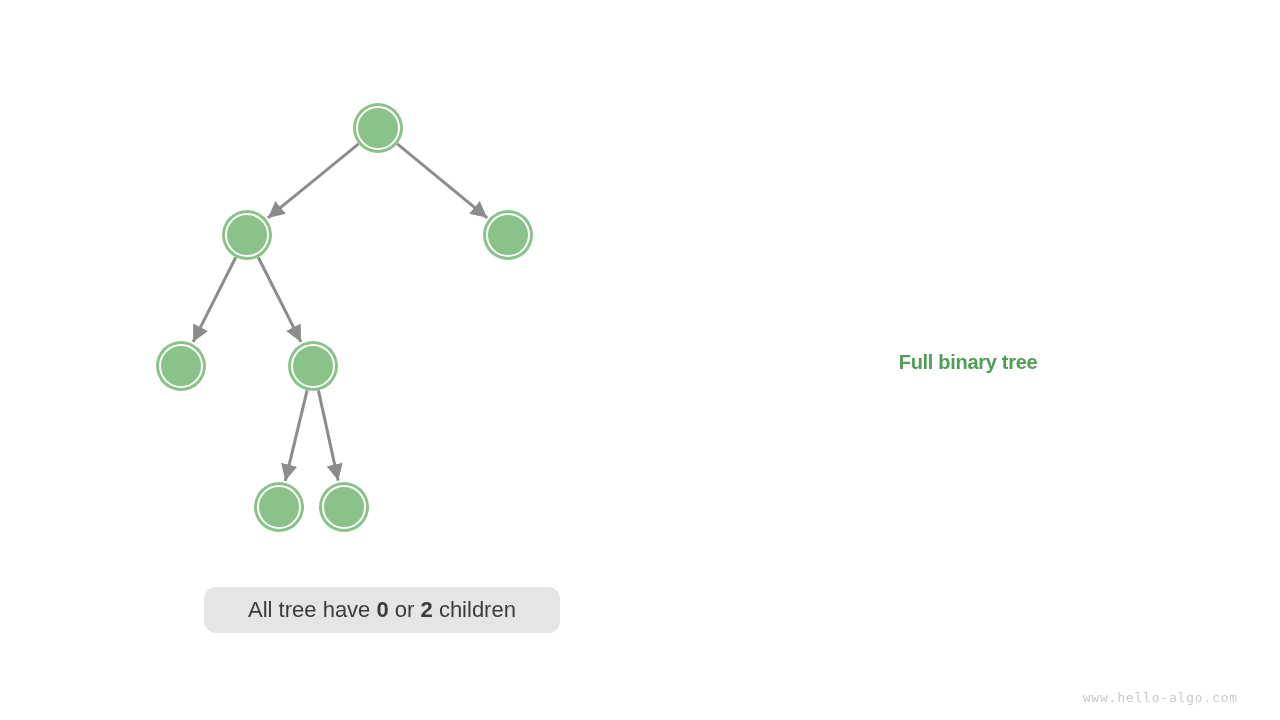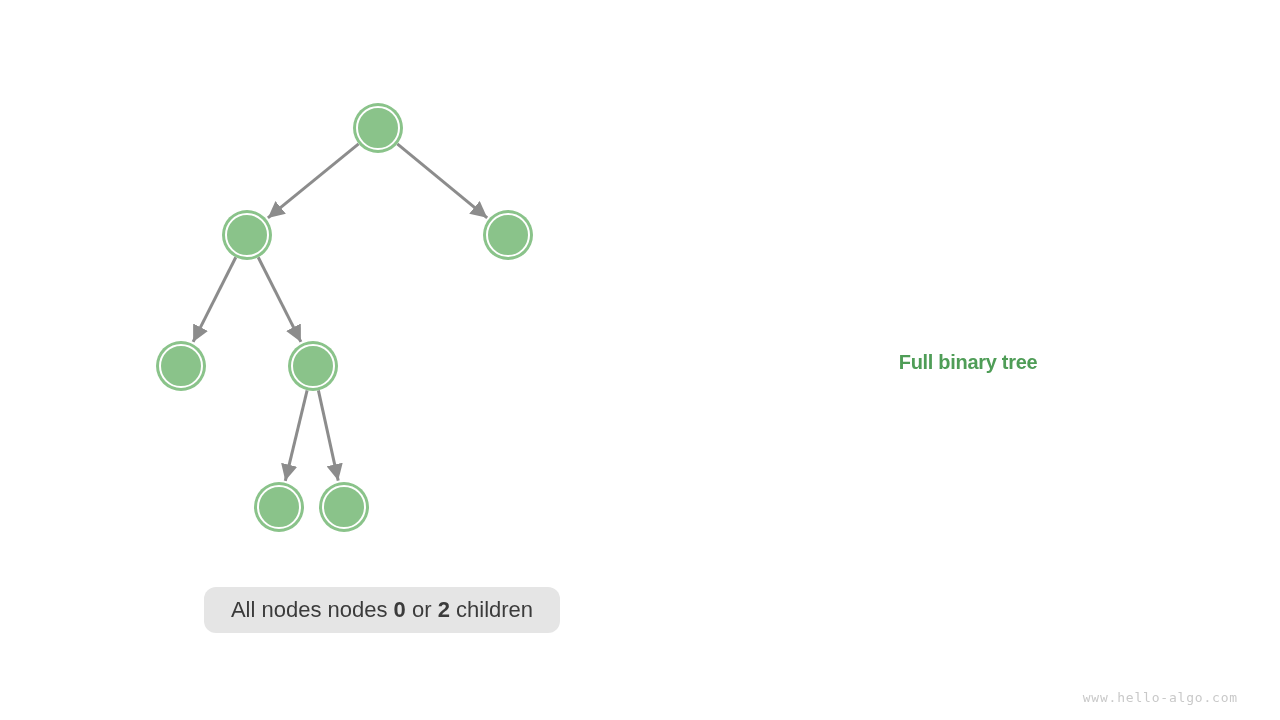--- a/index.html
+++ b/index.html
@@ -96,18 +96,18 @@
       </g>
       <g>
         <circle cx="344" cy="507" r="25" fill="#8ac38a"></circle>
         <circle cx="344" cy="507" r="21" fill="none" stroke="#ffffff" stroke-width="2"></circle>
       </g>
     </svg>
 
   <div class="figure-title" style="color: rgb(79, 157, 87);">Full binary tree</div>
 
   <div class="caption-pill" style="background: rgb(229, 229, 229); color: rgb(59, 59, 59);">
-    <span><span>All nodes nodes </span><b>0</b><span> or </span><b>2</b><span> children</span></span>
+    <span><span>All tree have </span><b>0</b><span> or </span><b>2</b><span> children</span></span>
   </div>
 
   <div class="watermark" style="color: rgb(201, 201, 201); margin-top: 12px;">www.hello-algo.com</div>
 
 </div>
 
 </body></html>

